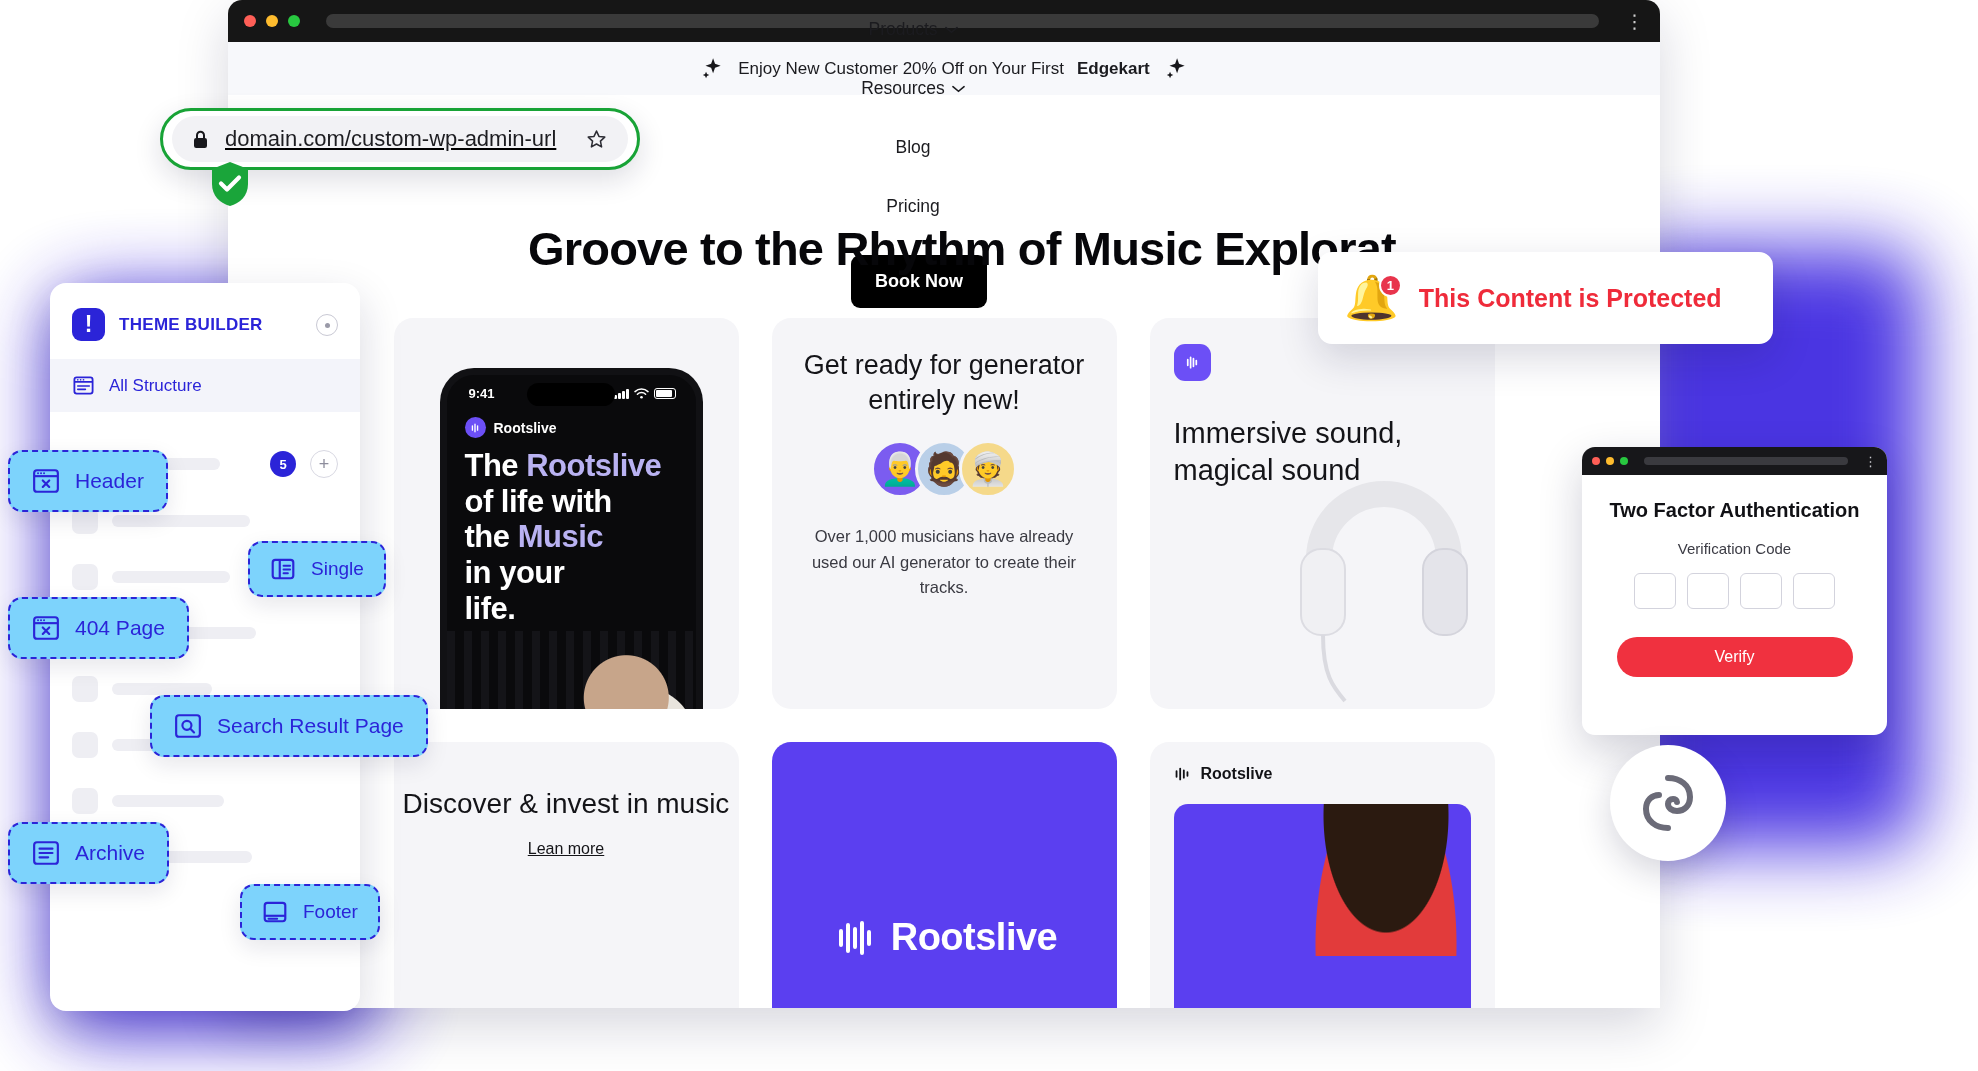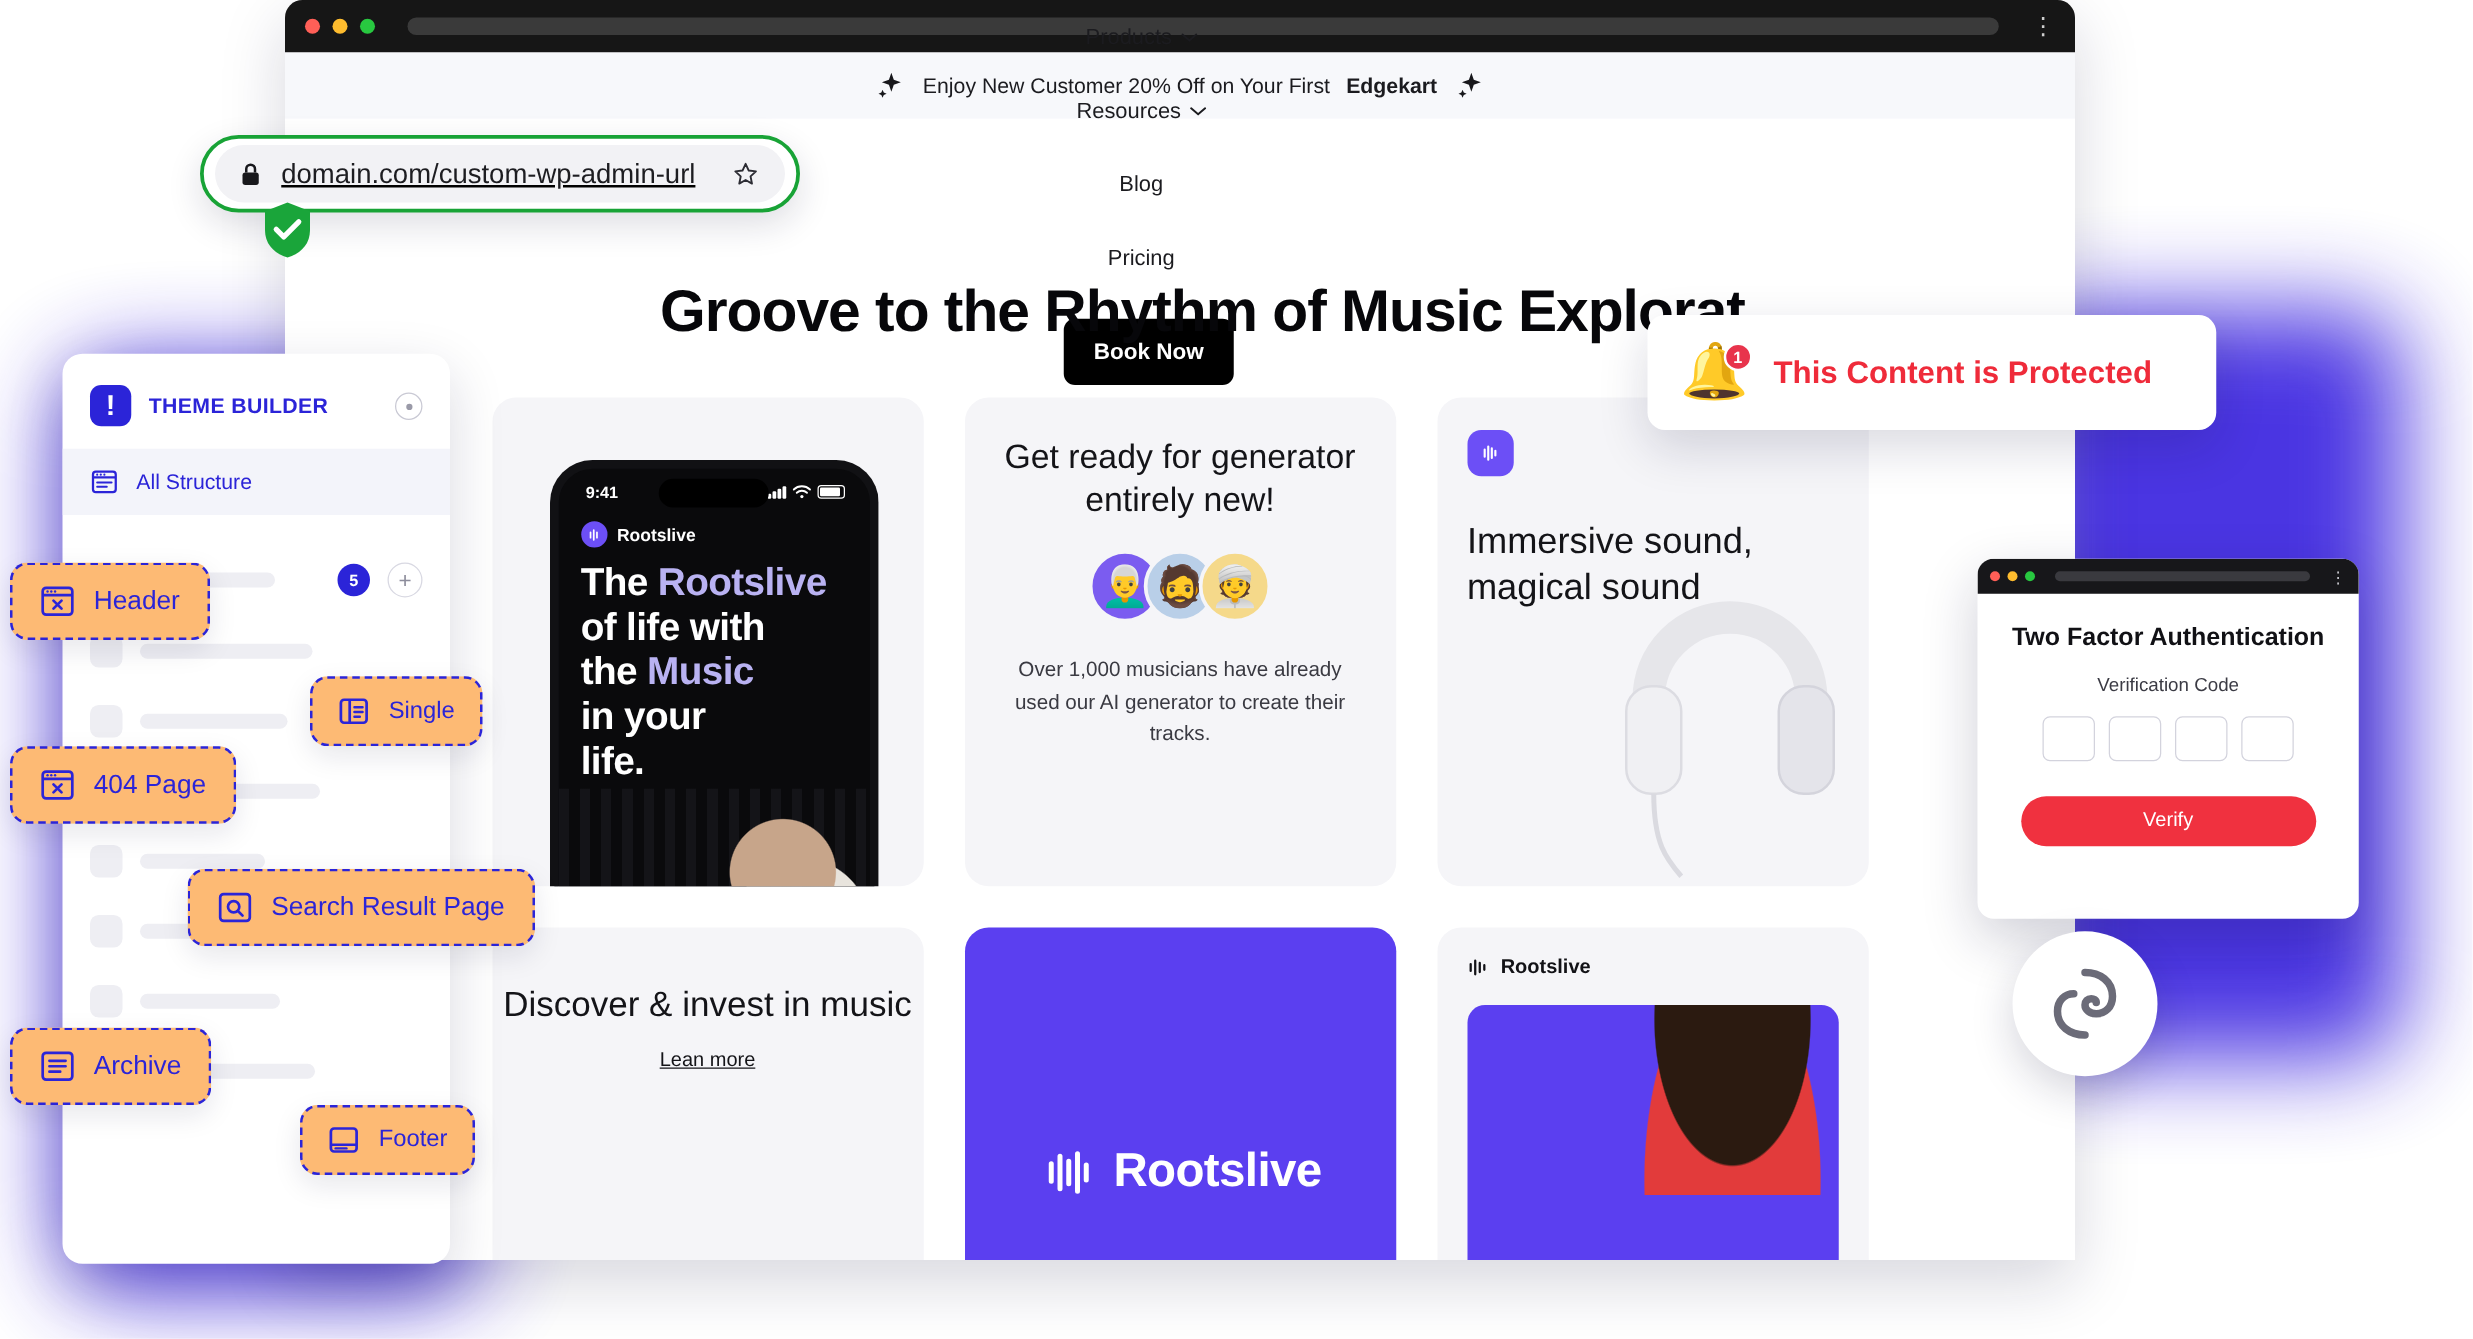--- a/index.html
+++ b/index.html
@@ -223,21 +223,21 @@
     width: 26px; height: 26px; border-radius: 50%; background: #2b24d8; color: #fff;
     font-size: 13px; font-weight: 700; display: flex; align-items: center; justify-content: center;
   }
   .sk-plus {
     width: 28px; height: 28px; border-radius: 50%; border: 1.3px solid #d8d8e2;
     color: #8d8d9c; font-size: 18px; display: flex; align-items: center; justify-content: center; line-height: 1;
   }
 
   
   .chip {
-    position: absolute; background: #fdba74;
+    position: absolute; background: #7dd3fc;
     border: 2px dashed #2b24d8; border-radius: 14px;
     display: flex; align-items: center; gap: 15px;
     padding: 15px 22px; font-size: 21px; color: #2b24d8; font-weight: 500;
     box-shadow: 0 8px 22px rgba(20,20,60,.10);
   }
   .chip-header  { left: 8px;   top: 450px; }
   .chip-single  { left: 248px; top: 541px; font-size: 19px; padding: 13px 20px; }
   .chip-404     { left: 8px;   top: 597px; }
   .chip-search  { left: 150px; top: 695px; }
   .chip-archive { left: 8px;   top: 822px; }

